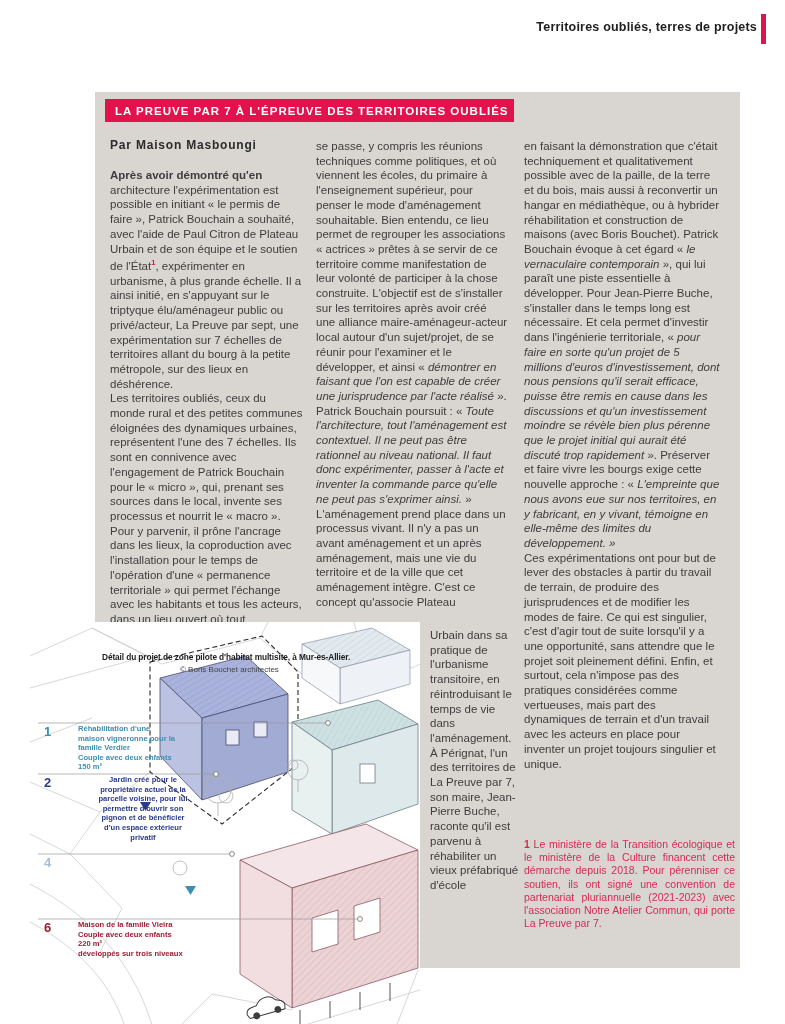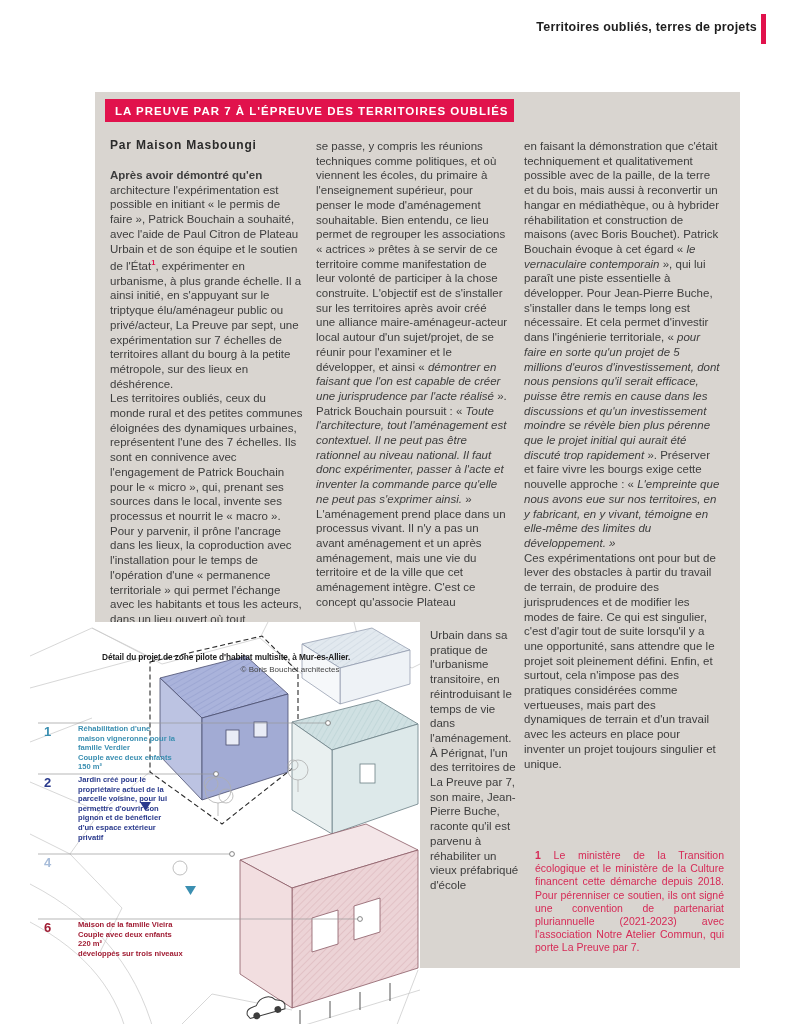--- a/index.html
+++ b/index.html
@@ -56,34 +56,34 @@
   .run-sup{color:var(--accent-red);font-weight:bold;font-size:7.5px;vertical-align:super;}
   #col1{left:110px;top:168px;width:193px;}
   #col2a{left:316px;top:139px;width:192px;}
   #col2b{left:420px;top:628px;width:90px;padding-left:10px;}
   #col3{left:524px;top:139px;width:196px;}
   .footnote{
     position:absolute;left:524px;top:838px;width:211px;
     font-size:10.5px;line-height:13.2px;color:var(--footnote-red);
     text-align:justify;
   }
-  .footnote .para{margin:11px;}
+  .footnote .para{margin:0;}
   .figure{
     position:absolute;left:30px;top:598px;width:390px;height:426px;
     background:#fff;
     margin-top:24px;
   }
   .figure svg{position:absolute;left:0;top:0;}
   .fig-caption{
     position:absolute;left:72px;top:30px;
     font-size:8.3px;font-weight:bold;color:#1c1c1c;
     letter-spacing:-0.1px;white-space:nowrap;
   }
   .fig-credit{
-    position:absolute;left:150px;top:43px;width:220px;text-align:center;
+    position:absolute;left:150px;top:43px;width:220px;text-align:left;
     font-size:8px;color:#454545;
   }
   .anno-num{position:absolute;font-size:13px;font-weight:bold;line-height:13px;}
   .anno-label{
     position:absolute;font-size:7.6px;line-height:9.6px;font-weight:bold;
     white-space:pre-line;width:130px;
   }
   #anno1-num{left:14px;top:103px;} #anno1-label{left:48px;top:102px;}
   #anno2-num{left:14px;top:154px;} #anno2-label{left:48px;top:153px;}
   #anno4-num{left:14px;top:234px;} #anno4-label{left:48px;top:233px;}
@@ -235,21 +235,21 @@
   <div class="fig-credit">© Boris Bouchet architectes</div>
 
   <div class="anno-num" id="anno1-num" style="color: rgb(59, 143, 177);">1</div>
   <div class="anno-label" id="anno1-label" style="color: rgb(59, 143, 177);">Réhabilitation d'une
 maison vigneronne pour la
 famille Verdier
 Couple avec deux enfants
 150 m²</div>
 
   <div class="anno-num" id="anno2-num" style="color: rgb(42, 58, 140);">2</div>
-  <div class="anno-label" id="anno2-label" style="color: rgb(42, 58, 140);">Jardin créé pour le
+  <div class="anno-label" id="anno2-label" style="color: rgb(42, 58, 140); text-align: center;">Jardin créé pour le
 propriétaire actuel de la
 parcelle voisine, pour lui
 permettre d'ouvrir son
 pignon et de bénéficier
 d'un espace extérieur
 privatif</div>
 
   <div class="anno-num" id="anno4-num" style="color: rgb(167, 188, 217);">4</div>
 
   <div class="anno-num" id="anno6-num" style="color: rgb(160, 28, 51);">6</div>

